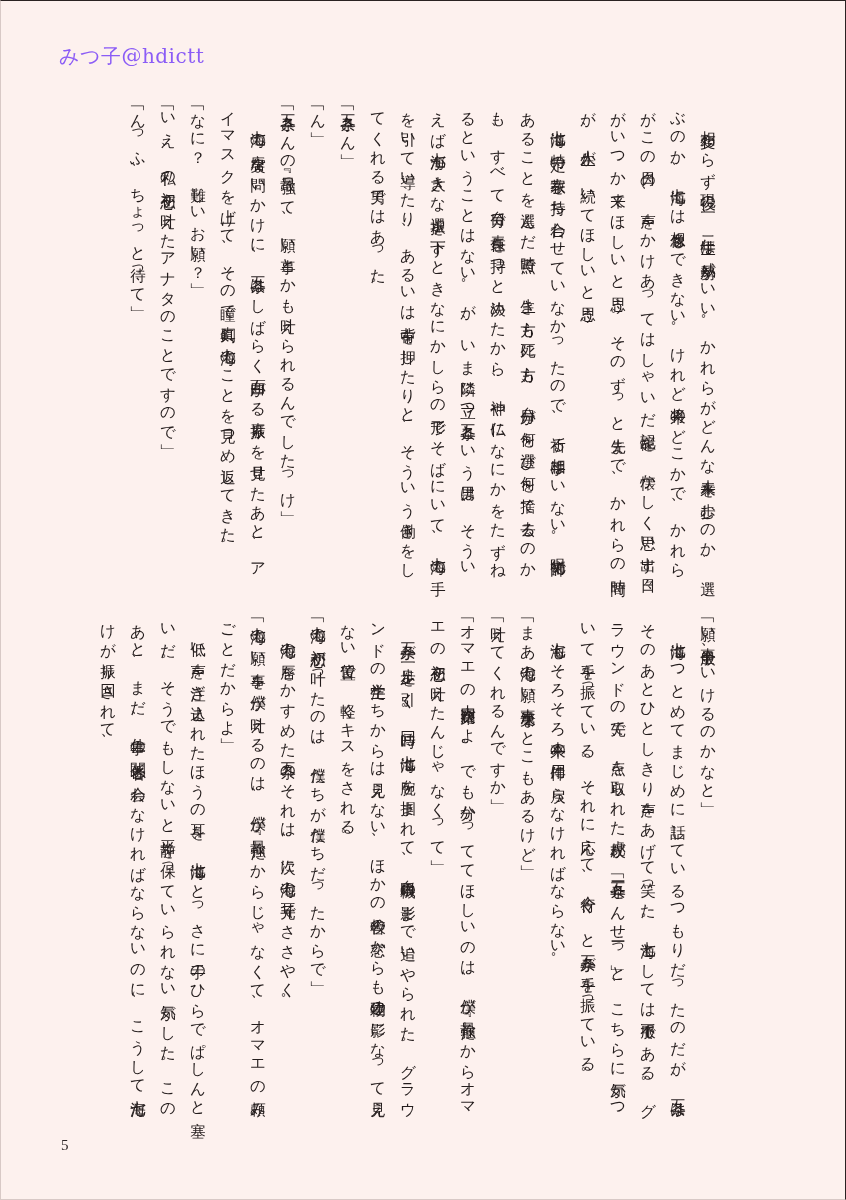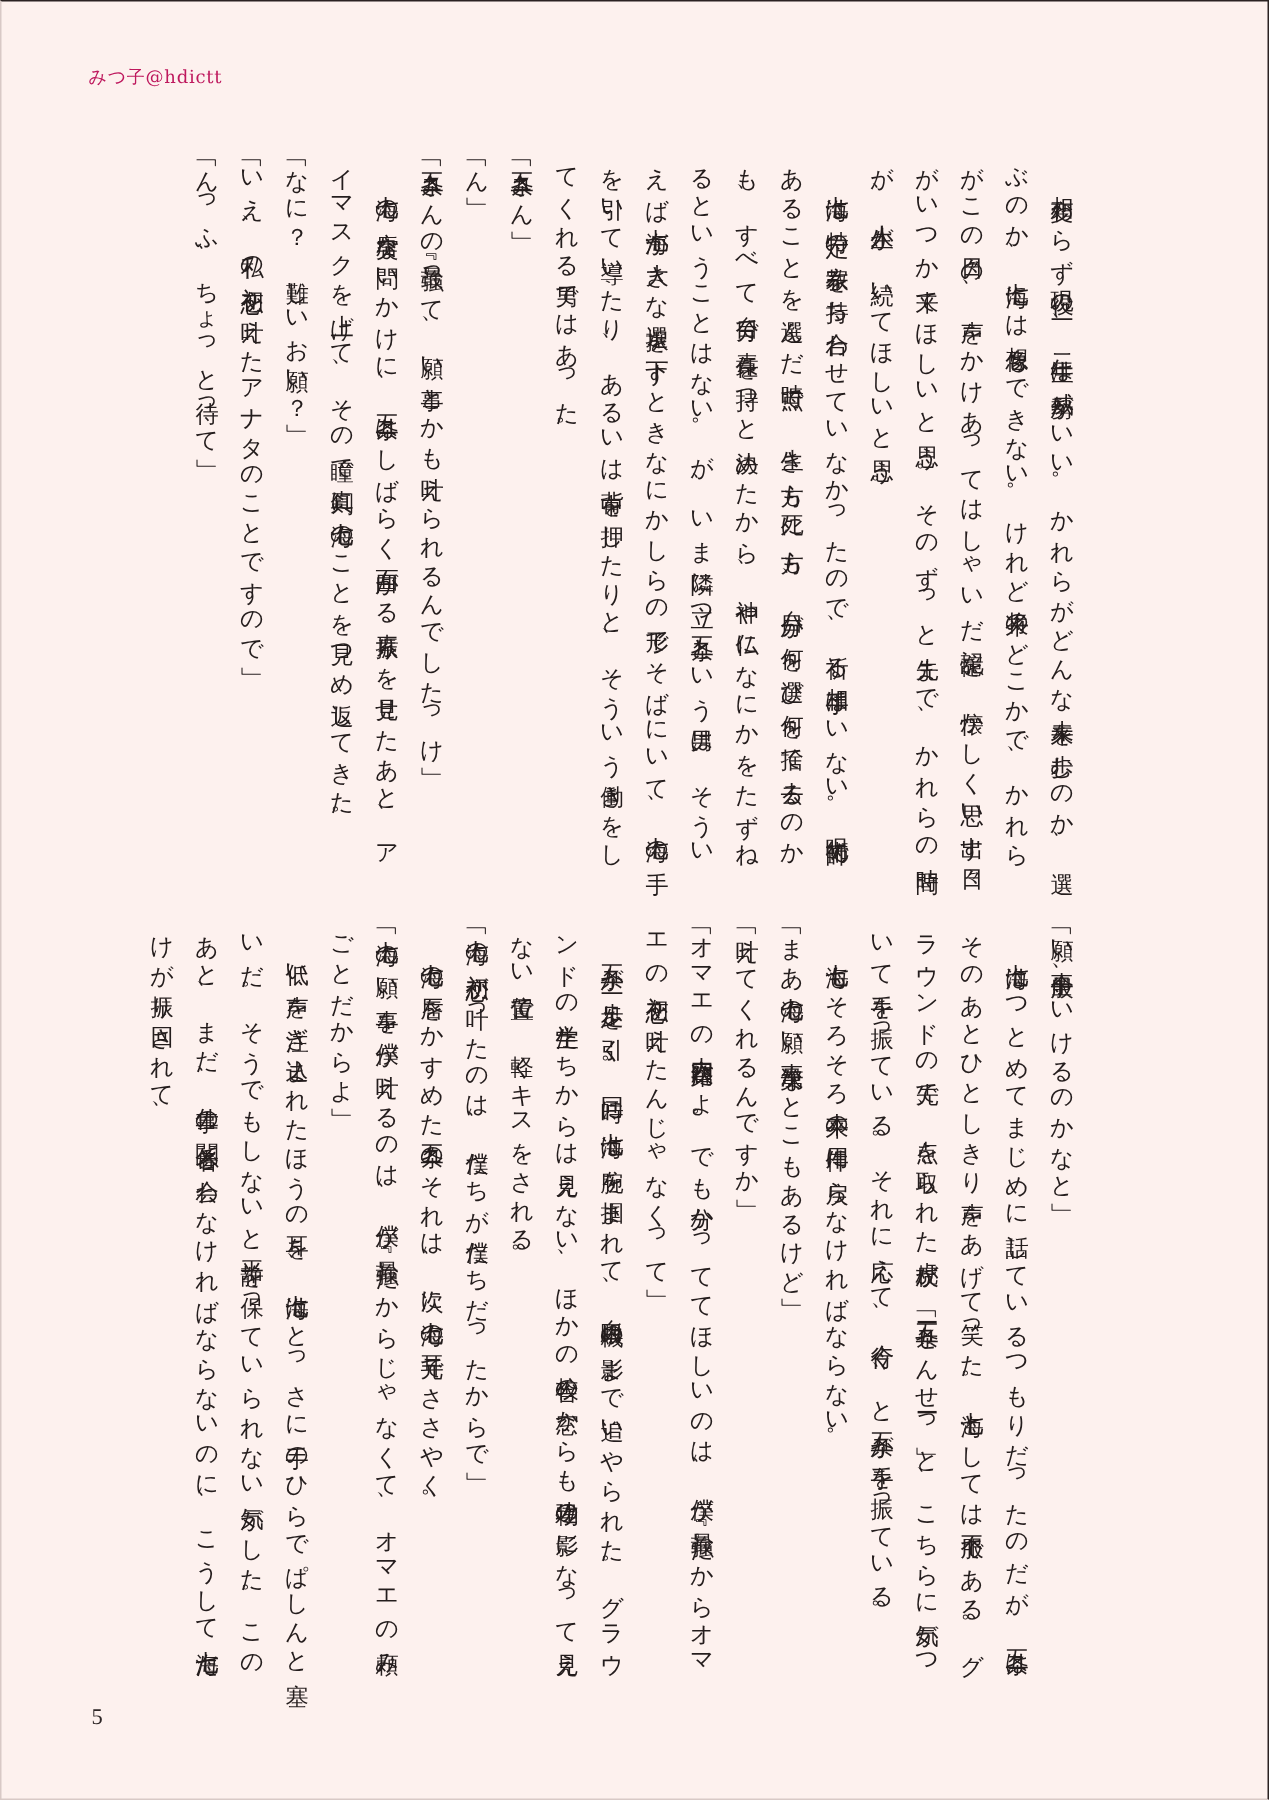--- a/index.html
+++ b/index.html
@@ -26,22 +26,22 @@
     border-right: 1px solid #2a2222;
     border-bottom: 1px solid #d8c9c6;
     border-left: 1px solid #d8c9c6;
     overflow: hidden;
   }
   
   #header {
     position: absolute;
     left: 58px;
     top: 42px;
-    font-size: 12px;
-    color: #be185d;
+    font-size: 20px;
+    color: #8b5cf6;
     letter-spacing: 0.5px;
     white-space: nowrap;
     font-family: "DejaVu Serif", "Liberation Serif", serif;
   }
   
   #folio {
     position: absolute;
     left: 60px;
     top: 1136px;
     font-size: 15px;

